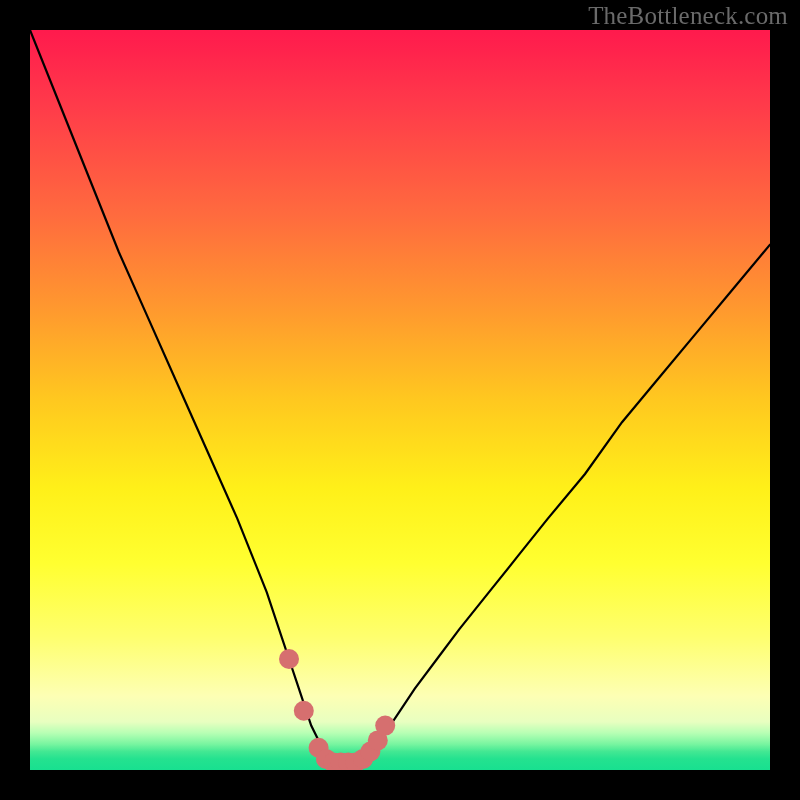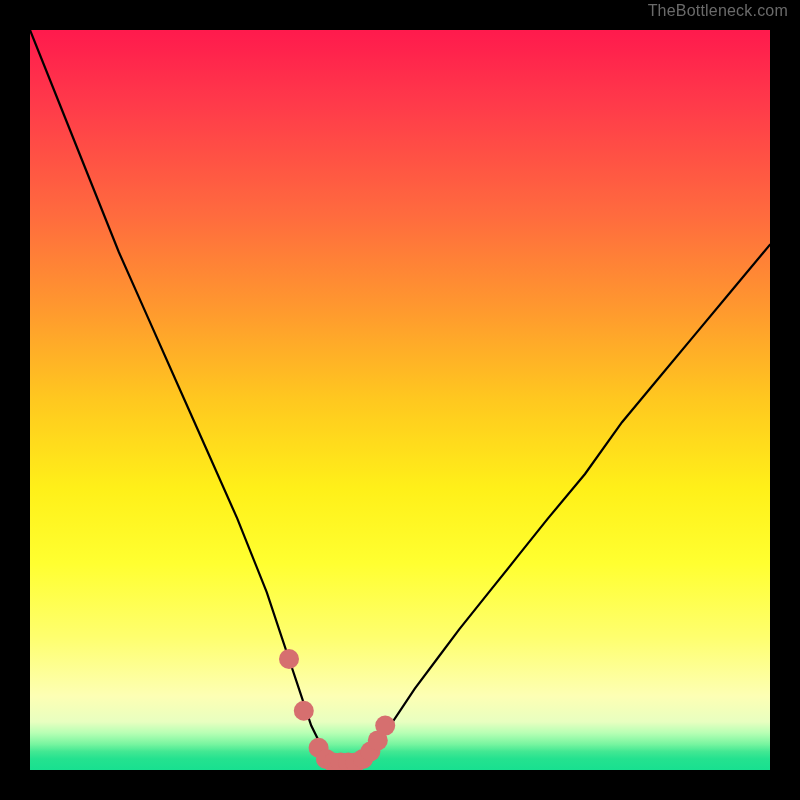--- a/index.html
+++ b/index.html
@@ -53,22 +53,22 @@
     position: absolute;
     left: 0;
     top: 0;
     width: 740px;
     height: 740px;
   }
   .watermark {
     position: absolute;
     top: 2px;
     right: 12px;
-    font-family: Liberation Sans, sans-serif;
-    font-size: 16px;
+    font-family: Liberation Serif, serif;
+    font-size: 25px;
     color: #6a6a6a;
     letter-spacing: 0.2px;
   }
 </style>
 </head>
 <body>
 
 <div class="frame">
   <div class="watermark">TheBottleneck.com</div>
   <div class="plot">

